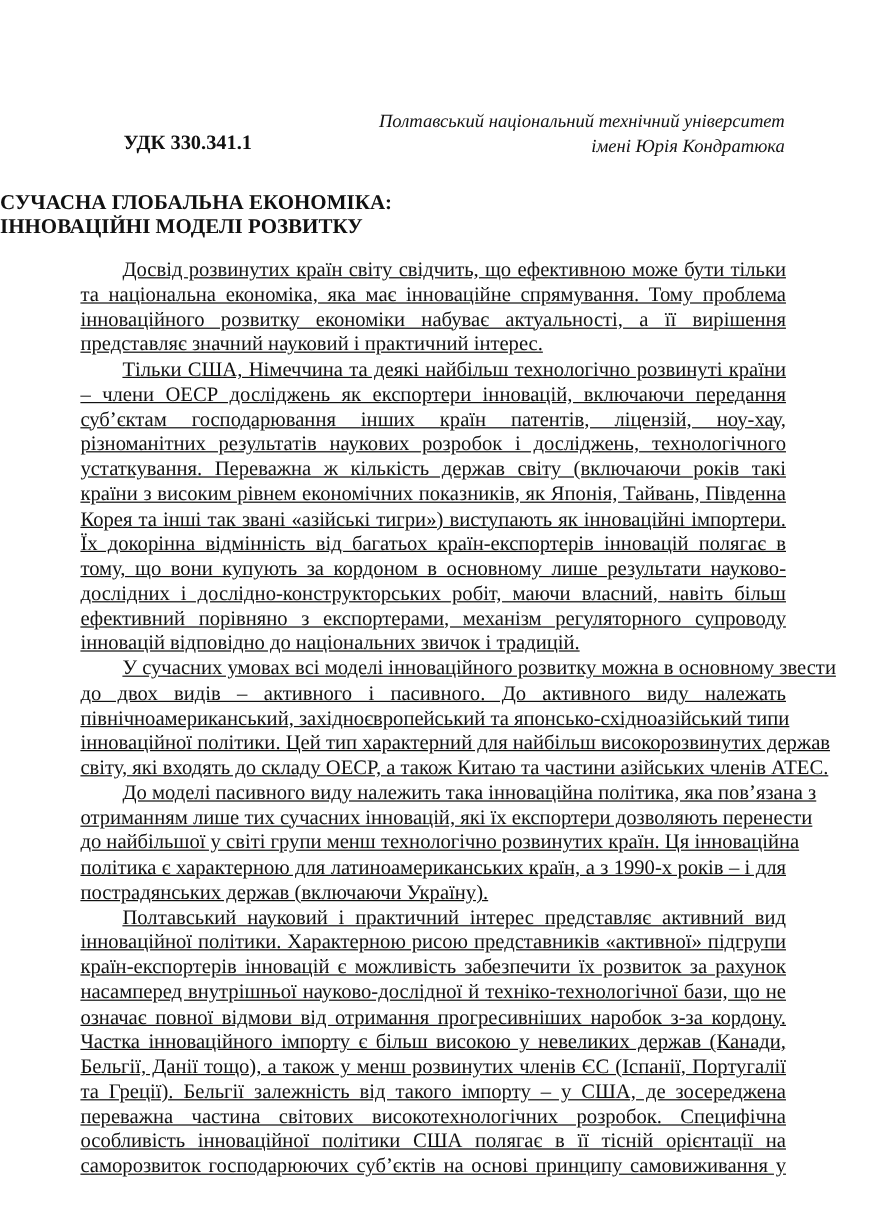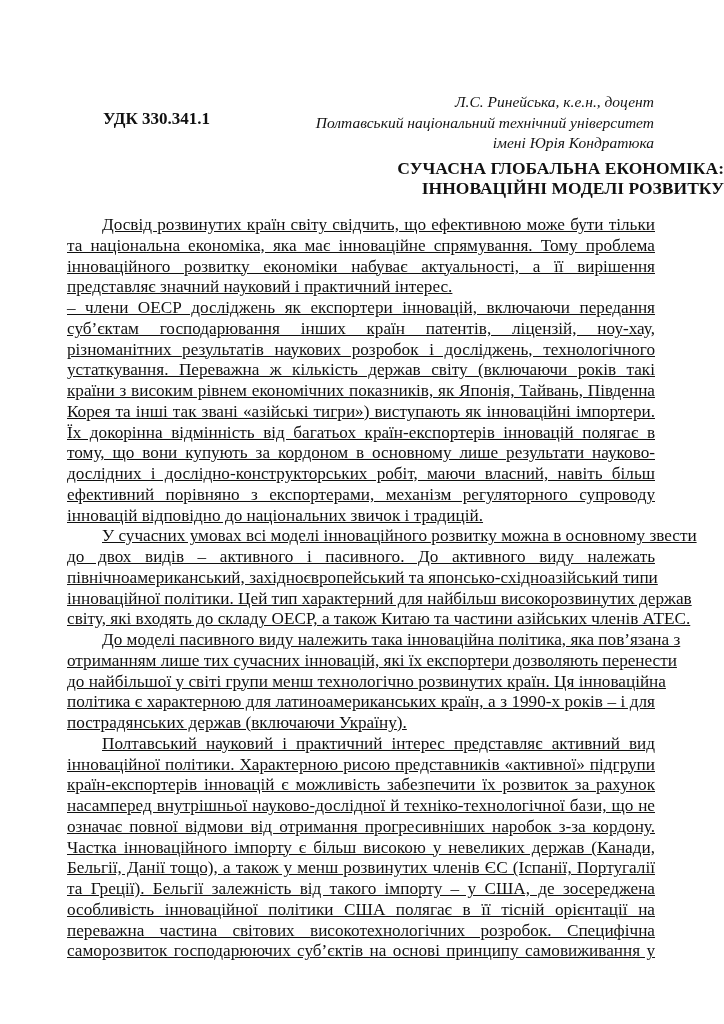--- a/index.html
+++ b/index.html
@@ -2,53 +2,53 @@
 <html><head>
 <meta charset="utf-8">
 <style>
   html, body { margin: 0; padding: 0; background: #ffffff; }
   body { width: 724px; height: 1024px; position: relative; overflow: hidden;
          font-family: "Liberation Serif", serif; color: #111; }
   .page { position: absolute; left: 0; top: 0; width: 724px; height: 1024px; }
   .udk { position: absolute; left: 103px; top: 66px; font-weight: bold; font-size: 17px; margin-top: 43px; }
   .author-block { position: absolute; right: 70px; top: 92px; text-align: right;
                   font-style: italic; font-size: 15.5px; line-height: 20.5px; }
-  .title { position: absolute; left: 0; width: 724px; top: 158px; text-align: right;
+  .title { position: absolute; left: 0; width: 724px; top: 158px; text-align: left;
            font-weight: bold; font-size: 17.5px; line-height: 20px; }
   .body { position: absolute; left: 67px; width: 588px; top: 215px; font-size: 17.2px; }
   .line { display: block; height: 20.75px; line-height: 20.75px; white-space: nowrap;
           text-align: justify; text-align-last: justify; text-decoration: underline; }
   .line.last { text-align-last: left; }
   .line.first { text-indent: 35px; }
 </style>
 </head>
 <body>
 
 <div class="page">
   <div class="udk">УДК 330.341.1</div>
 
   <div class="author-block">
-    <div>Л.С. Ринейська, к.е.н., доцент</div>
     <div>Полтавський національний технічний університет</div>
     <div>імені Юрія Кондратюка</div>
   </div>
 
   <div class="title">
     <div>СУЧАСНА ГЛОБАЛЬНА ЕКОНОМІКА:</div>
     <div>ІННОВАЦІЙНІ  МОДЕЛІ РОЗВИТКУ</div>
   </div>
 
   <div class="body" id="body">
       <div>
         <span class="line first">Досвід розвинутих країн світу свідчить, що ефективною може бути тільки</span>
         <span class="line">та національна економіка, яка має інноваційне спрямування. Тому проблема</span>
         <span class="line">інноваційного розвитку економіки набуває актуальності, а її вирішення</span>
         <span class="line last">представляє значний науковий і практичний інтерес.</span>
       </div>
       <div>
+        <span class="line first">Тільки США, Німеччина та деякі найбільш технологічно розвинуті країни</span>
         <span class="line">– члени ОЕСР досліджень як експортери інновацій, включаючи передання</span>
         <span class="line">суб’єктам господарювання інших країн патентів, ліцензій, ноу-хау,</span>
         <span class="line">різноманітних результатів наукових розробок і досліджень, технологічного</span>
         <span class="line">устаткування. Переважна ж кількість держав світу (включаючи років такі</span>
         <span class="line">країни з високим рівнем економічних показників, як Японія, Тайвань, Південна</span>
         <span class="line">Корея та інші так звані «азійські тигри») виступають як інноваційні імпортери.</span>
         <span class="line">Їх докорінна відмінність від багатьох країн-експортерів інновацій полягає в</span>
         <span class="line">тому, що вони купують за кордоном в основному лише результати науково-</span>
         <span class="line">дослідних і дослідно-конструкторських робіт, маючи власний, навіть більш</span>
         <span class="line">ефективний порівняно з експортерами, механізм регуляторного супроводу</span>
@@ -70,18 +70,18 @@
       </div>
       <div>
         <span class="line first">Полтавський науковий і практичний інтерес представляє активний вид</span>
         <span class="line">інноваційної політики. Характерною рисою представників «активної» підгрупи</span>
         <span class="line">країн-експортерів інновацій є можливість забезпечити їх розвиток за рахунок</span>
         <span class="line">насамперед внутрішньої науково-дослідної й техніко-технологічної бази, що не</span>
         <span class="line">означає повної відмови від отримання прогресивніших наробок з-за кордону.</span>
         <span class="line">Частка інноваційного імпорту є більш високою у невеликих держав (Канади,</span>
         <span class="line">Бельгії, Данії тощо), а також у менш розвинутих членів ЄС (Іспанії, Португалії</span>
         <span class="line">та Греції). Бельгії залежність від такого імпорту – у США, де зосереджена</span>
+        <span class="line">переважна частина світових високотехнологічних розробок. Специфічна</span>
         <span class="line">особливість інноваційної політики США полягає в її тісній орієнтації на</span>
-        <span class="line">переважна частина світових високотехнологічних розробок. Специфічна</span>
         <span class="line">саморозвиток господарюючих суб’єктів на основі принципу самовиживання у</span>
       </div>
     </div>
 </div>
 
 </body></html>

